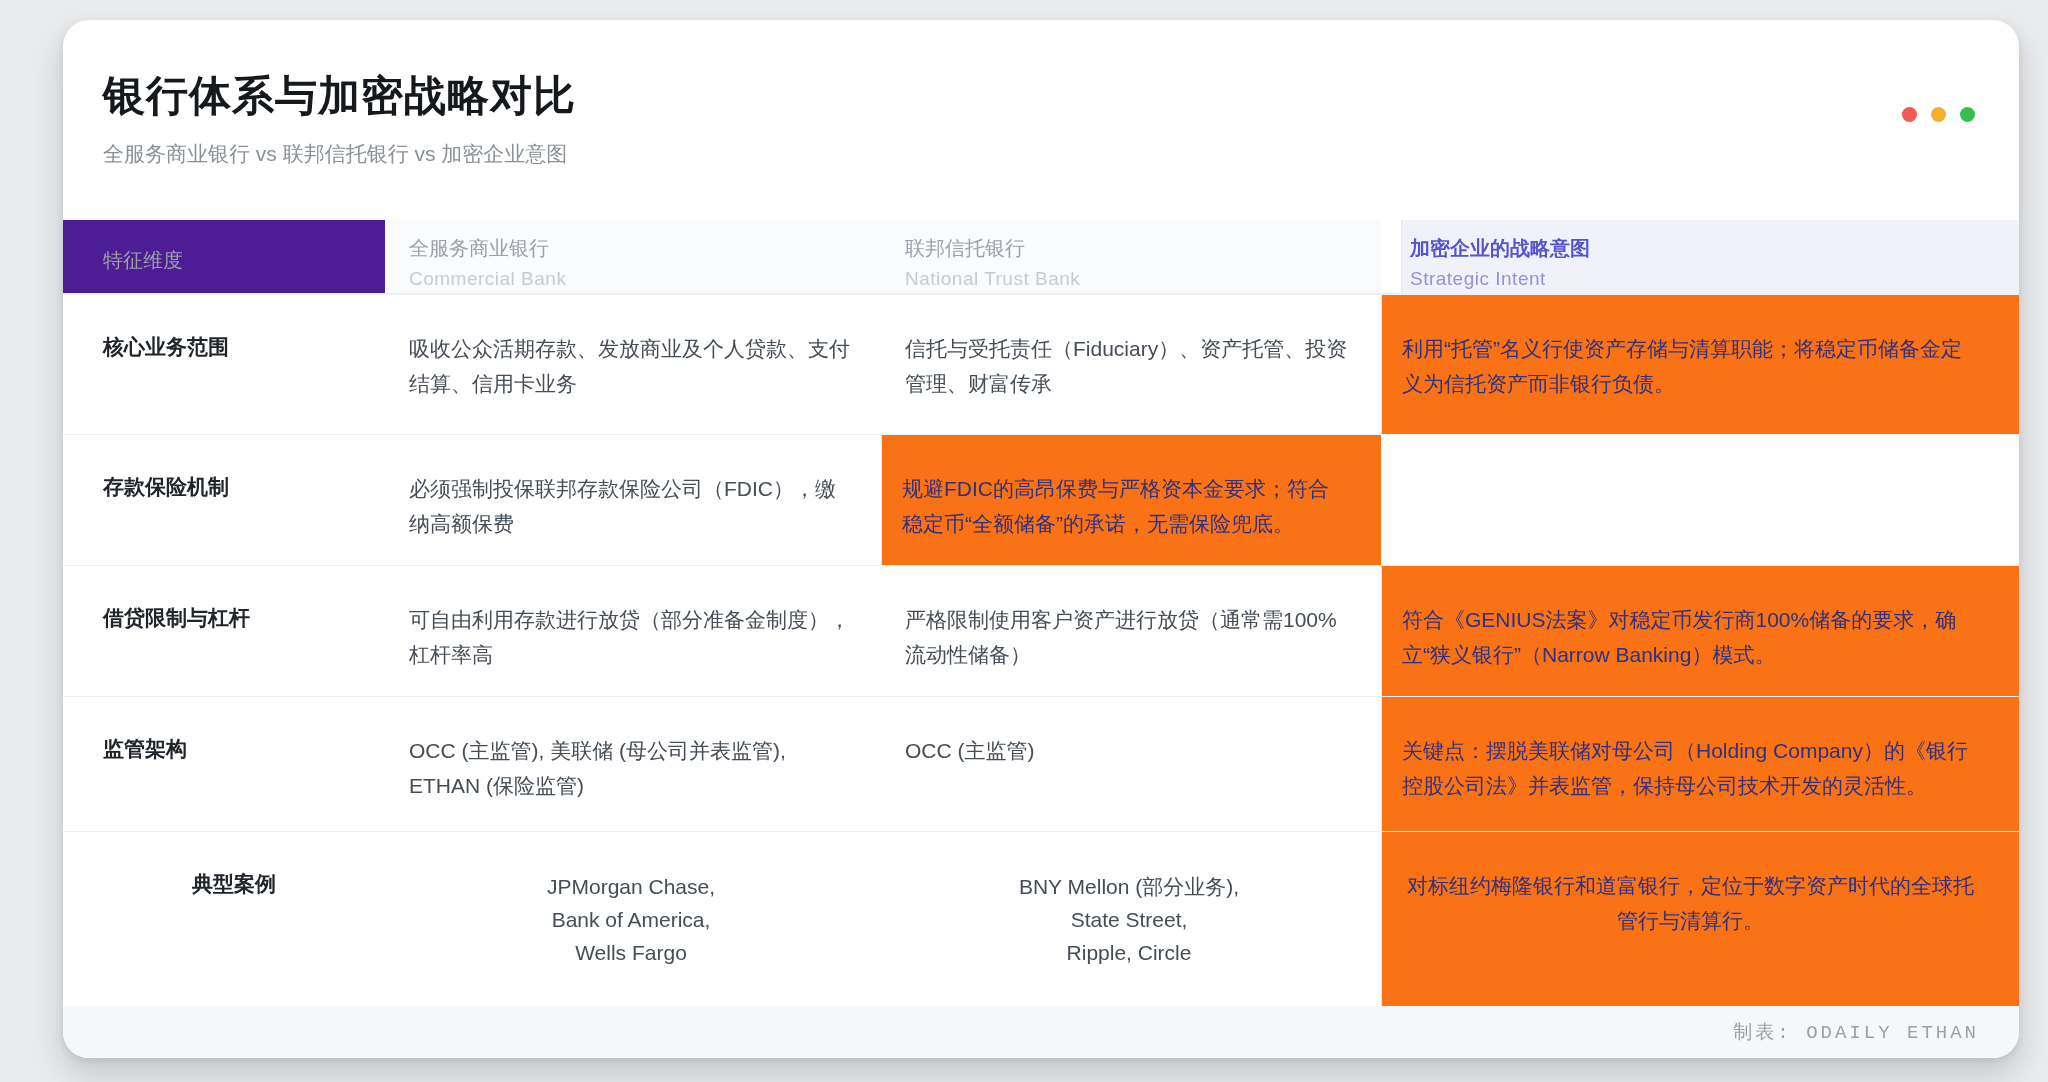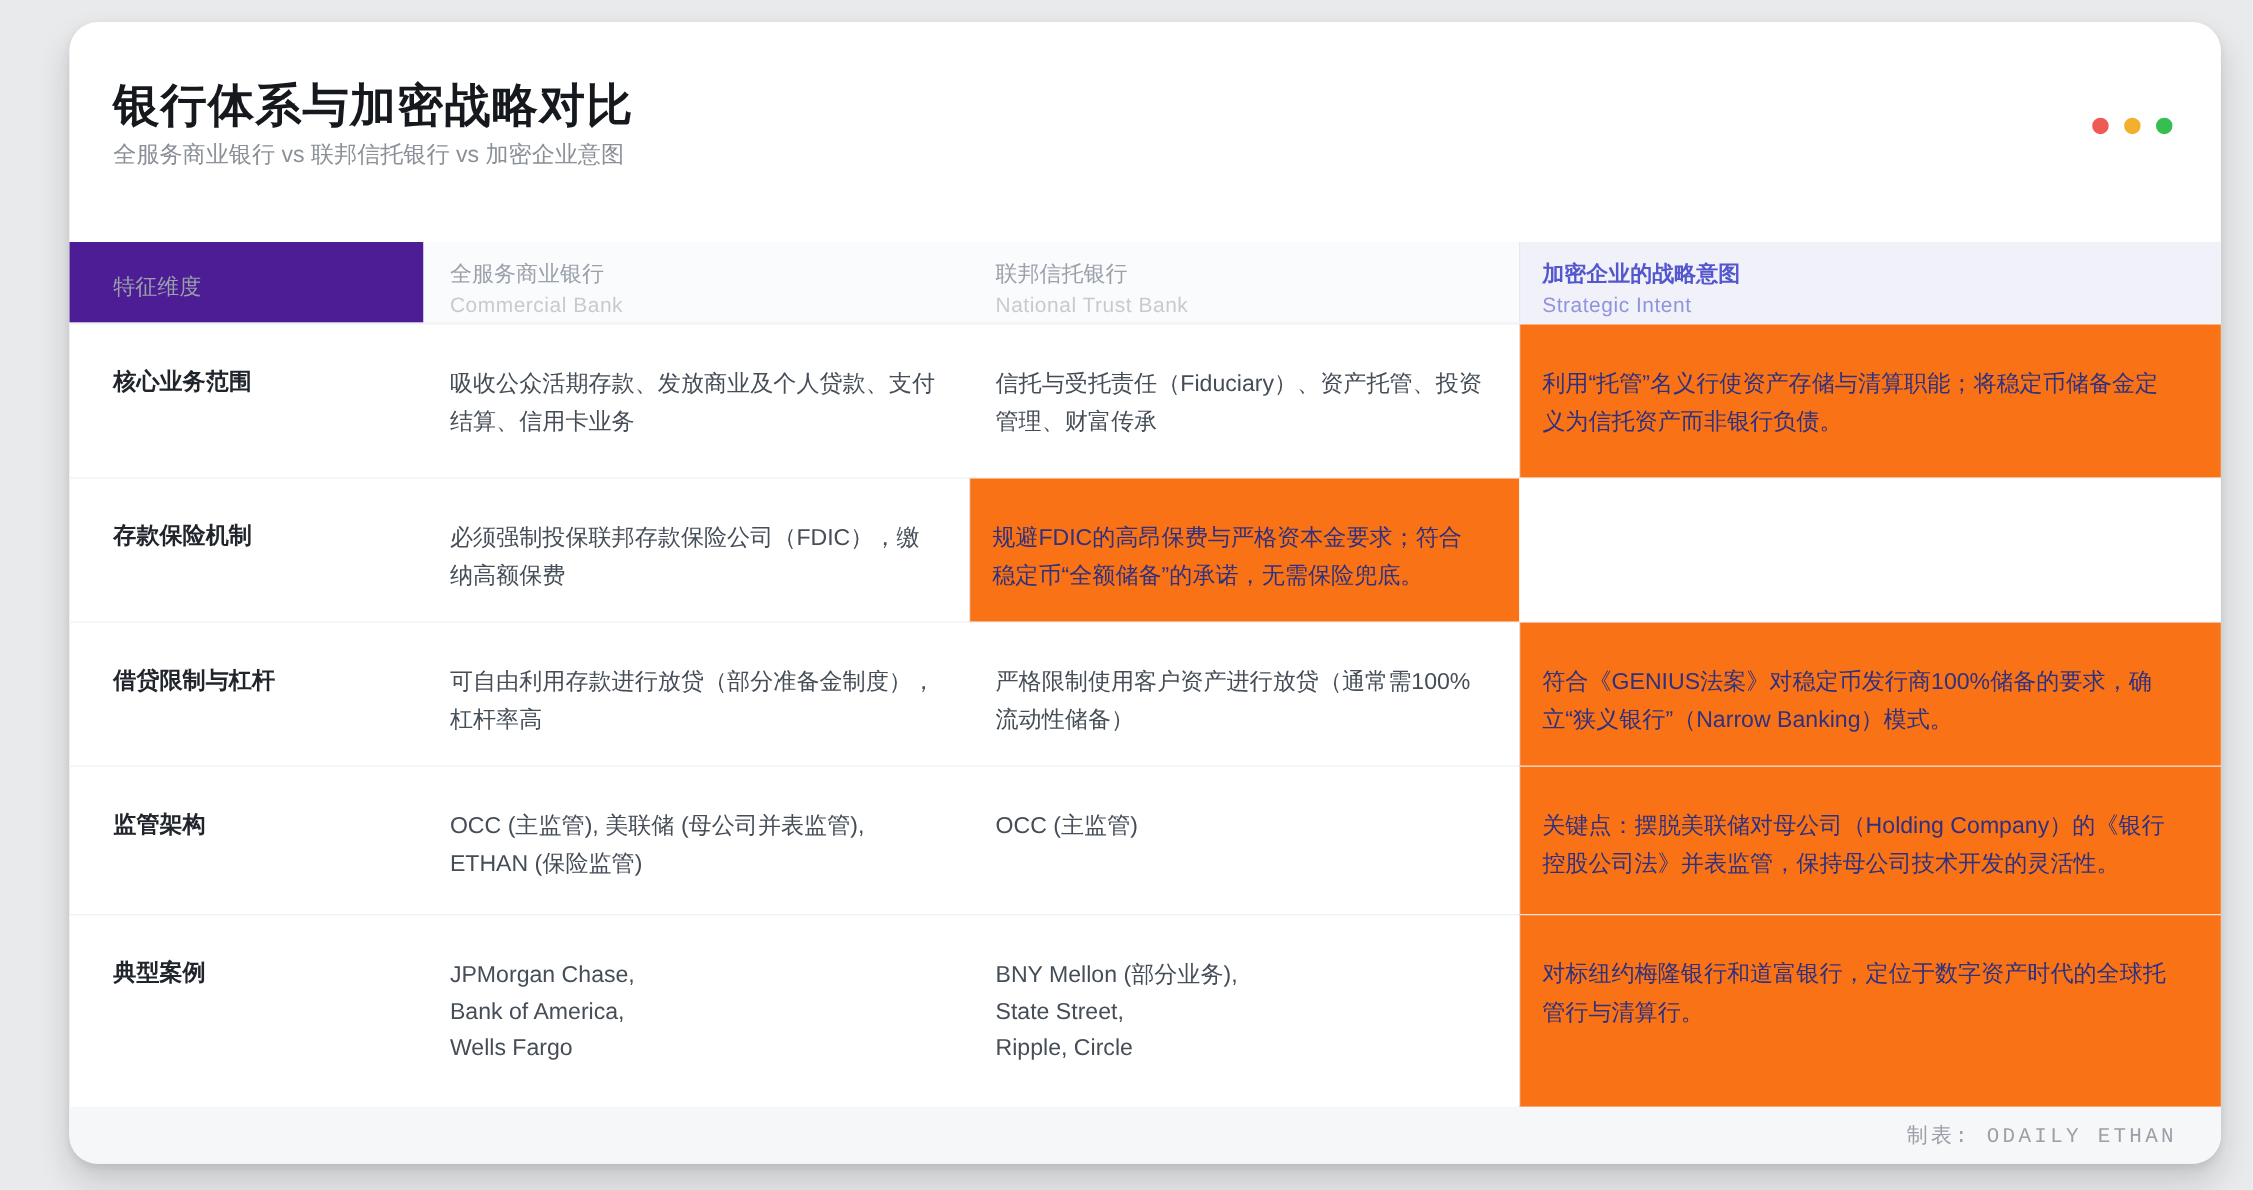--- a/index.html
+++ b/index.html
@@ -27,20 +27,21 @@
   }
   .title {
     padding-top: 46px;
     font-size: 42px;
     line-height: 60px;
     font-weight: 800;
     letter-spacing: 1px;
     color: #15181d;
   }
   .subtitle {
+    margin-top: 14px;
     font-size: 21px;
     color: #8a9097;
   }
   .window-dots {
     position: absolute;
     top: 87px; right: 44px;
     display: flex;
     gap: 14px;
   }
   .dot { width: 15px; height: 15px; border-radius: 50%; }
@@ -60,32 +61,33 @@
     padding: 27px 20px 0 40px;
     font-size: 20px;
     color: #9aa1a9;
   }
   .th-plain { background: #fafbfc; }
   .th-cn { font-size: 20px; color: #9aa1a9; }
   .th-en { margin-top: 6px; font-size: 19px; color: #c7cbd1; letter-spacing: 0.5px; }
   .th-intent {
     background: #f0f1f9;
     border-left: 1px solid #e6e8f0;
-    padding-left: 20px;
+    padding-left: 8px;
+    margin-left: 20px;
   }
   .th-intent .th-cn { color: #5456cd; font-weight: 700; }
   .th-intent .th-en { color: #9193dc; }
 
   .trow { border-top: 1px solid #eef0f3; }
   .trow:first-of-type { border-top: none; }
   .r0 { min-height: 140px; }
   .r1 { min-height: 131px; }
   .r2 { min-height: 131px; }
   .r3 { min-height: 135px; }
-  .r4 { min-height: 175px; }
+  .r4 { min-height: 175px; text-align: center; }
 
   .dim-label {
     box-sizing: border-box;
     padding: 38px 20px 20px 40px;
     font-size: 21px;
     font-weight: 700;
     color: #20252c;
   }
   .cell {
     box-sizing: border-box;

